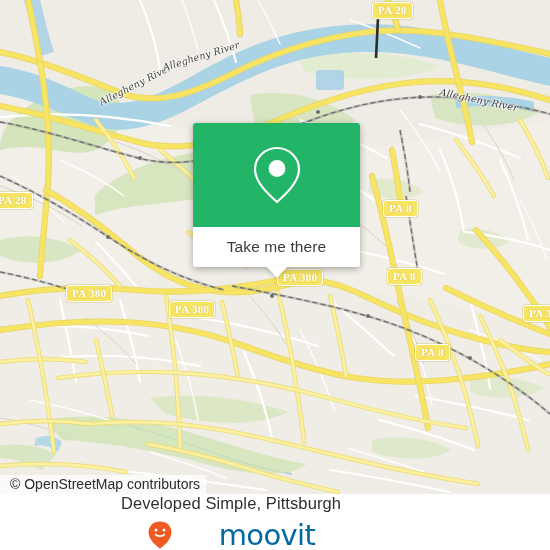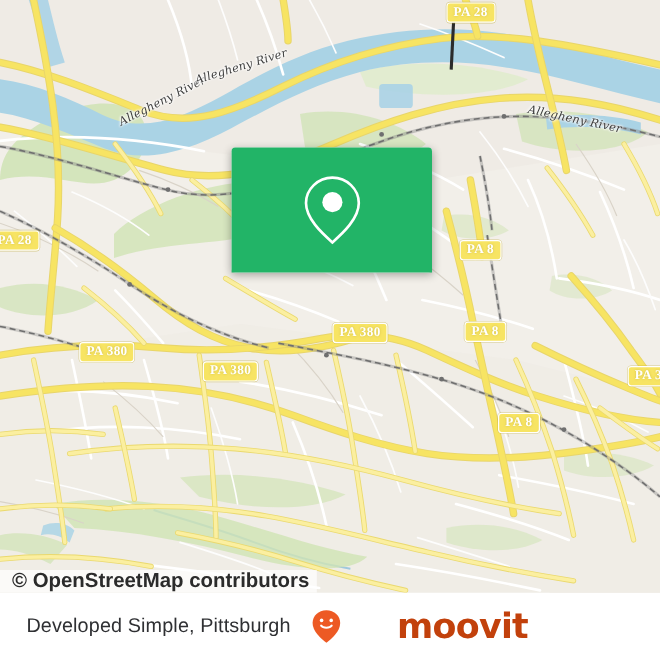--- a/index.html
+++ b/index.html
@@ -123,57 +123,57 @@
     filter: drop-shadow(0 2px 2px rgba(0,0,0,.18));
   }
 
   
   .attribution {
     position: absolute;
     left: 0;
     bottom: 0;
     background: rgba(255,255,255,.72);
     color: #2b2b2b;
-    font-size: 17px;
+    font-size: 14px;
     padding: 2px 6px 3px 10px;
     line-height: 14px;
     white-space: nowrap;
-    font-weight: bold;
   }
 
   
   .bottom-bar {
     position: absolute;
     left: 0;
     top: 494px;
     width: 458px;
     height: 56px;
     background: #ffffff;
     display: flex;
     align-items: center;
     justify-content: space-between;
     padding: 0 18px 0 22px;
     box-sizing: border-box;
+    flex-direction: column;
   }
   .place-title {
     color: #2f3033;
     font-size: 16.5px;
     letter-spacing: .1px;
     white-space: nowrap;
   }
   .brand {
     display: flex;
     align-items: center;
     gap: 2px;
   }
   .brand-pin { width: 26px; height: 30px; display: block; }
   .brand-word {
-    color: #c2410c;
+    color: #0369a1;
     font-size: 29px;
-    font-weight: bold;
+    font-weight: normal;
     letter-spacing: -0.6px;
     line-height: 30px;
     font-family: "DejaVu Sans", sans-serif;
     margin-left: 44px;
   }
 </style>
 </head>
 <body>
 
 <div id="app">
@@ -416,20 +416,24 @@
     <div class="shield" style="left:523px; top:305px;">PA 3</div>
     <div class="shield" style="left:415px; top:344px;">PA 8</div>
 
     <div class="popup">
       <div class="popup-head">
         <svg class="popup-pin" viewBox="0 0 54 62" xmlns="http://www.w3.org/2000/svg">
           <path d="M27 4 C15 4 5 13.6 5 25.2 C5 38 18 50 27 58 C36 50 49 38 49 25.2 C49 13.6 39 4 27 4 Z" fill="none" stroke="#ffffff" stroke-width="2.2"></path>
           <circle cx="27" cy="24.5" r="8.4" fill="#ffffff"></circle>
         </svg>
       </div>
+      <div class="popup-foot">
+        <span>Take me there</span>
+        <div class="popup-tail"></div>
+      </div>
     </div>
 
     <div class="attribution">© OpenStreetMap contributors</div>
   </div>
 
   <div class="bottom-bar">
     <div class="place-title">Developed Simple, Pittsburgh</div>
     <div class="brand">
       <svg class="brand-pin" viewBox="0 0 26 30" xmlns="http://www.w3.org/2000/svg">
         <path d="M13 1.5 C6.4 1.5 1.5 6.2 1.5 12.2 C1.5 19 8.2 25.2 13 28.6 C17.8 25.2 24.5 19 24.5 12.2 C24.5 6.2 19.6 1.5 13 1.5 Z" fill="#ed5a24"></path>

